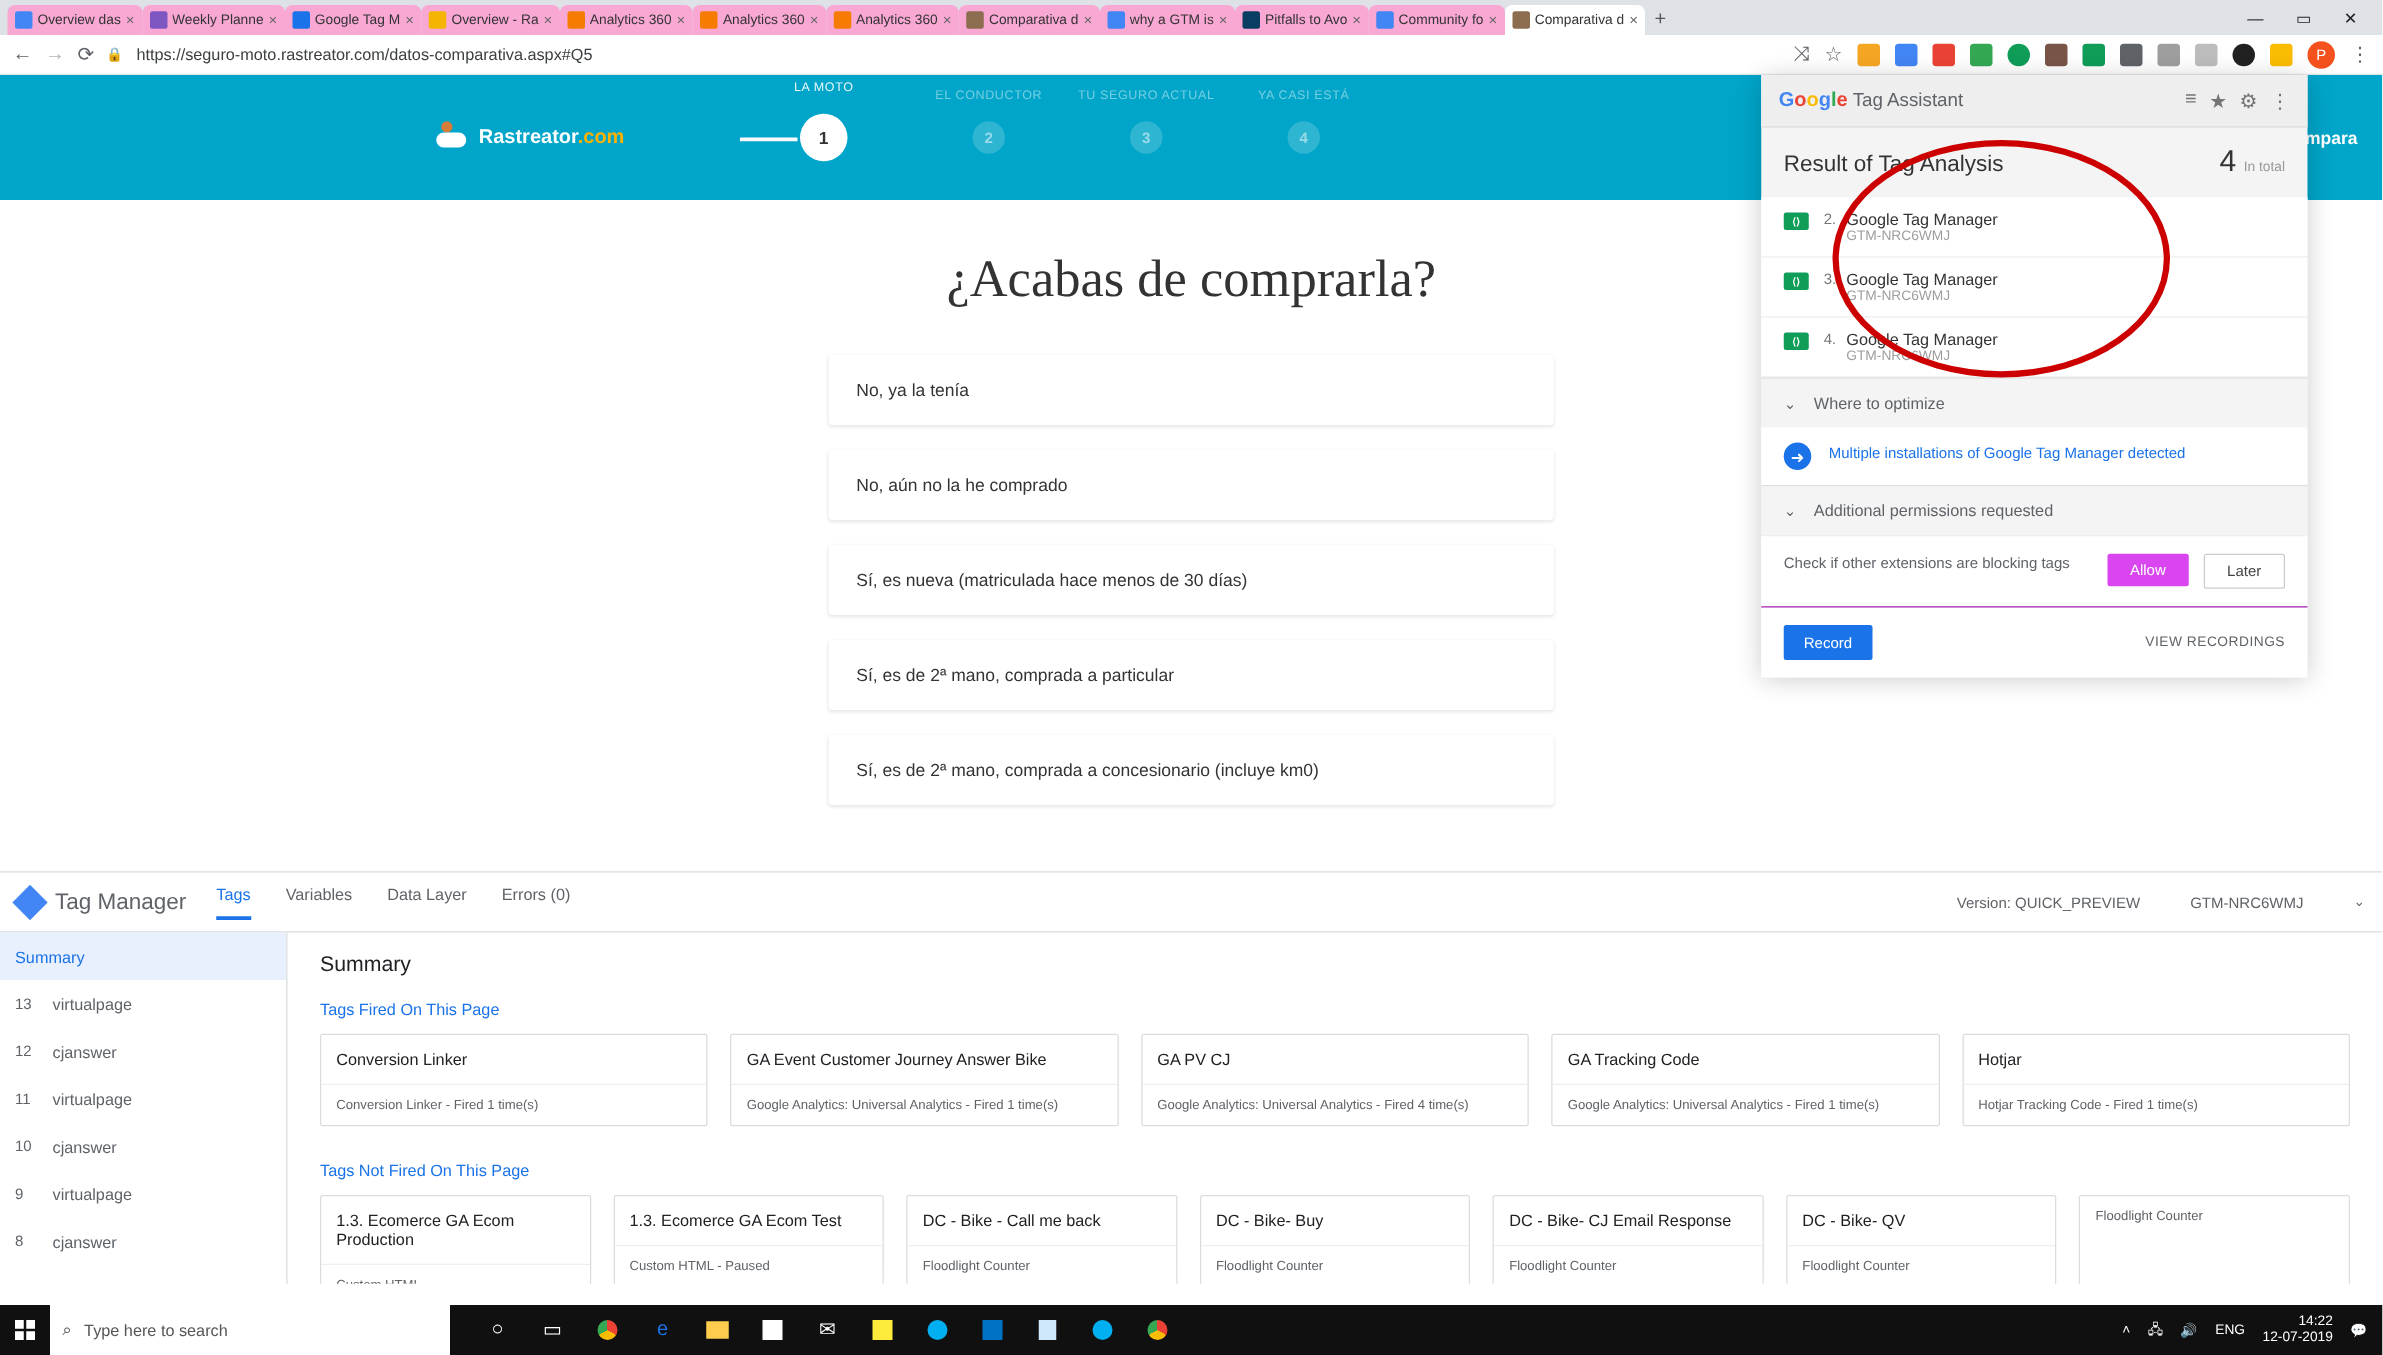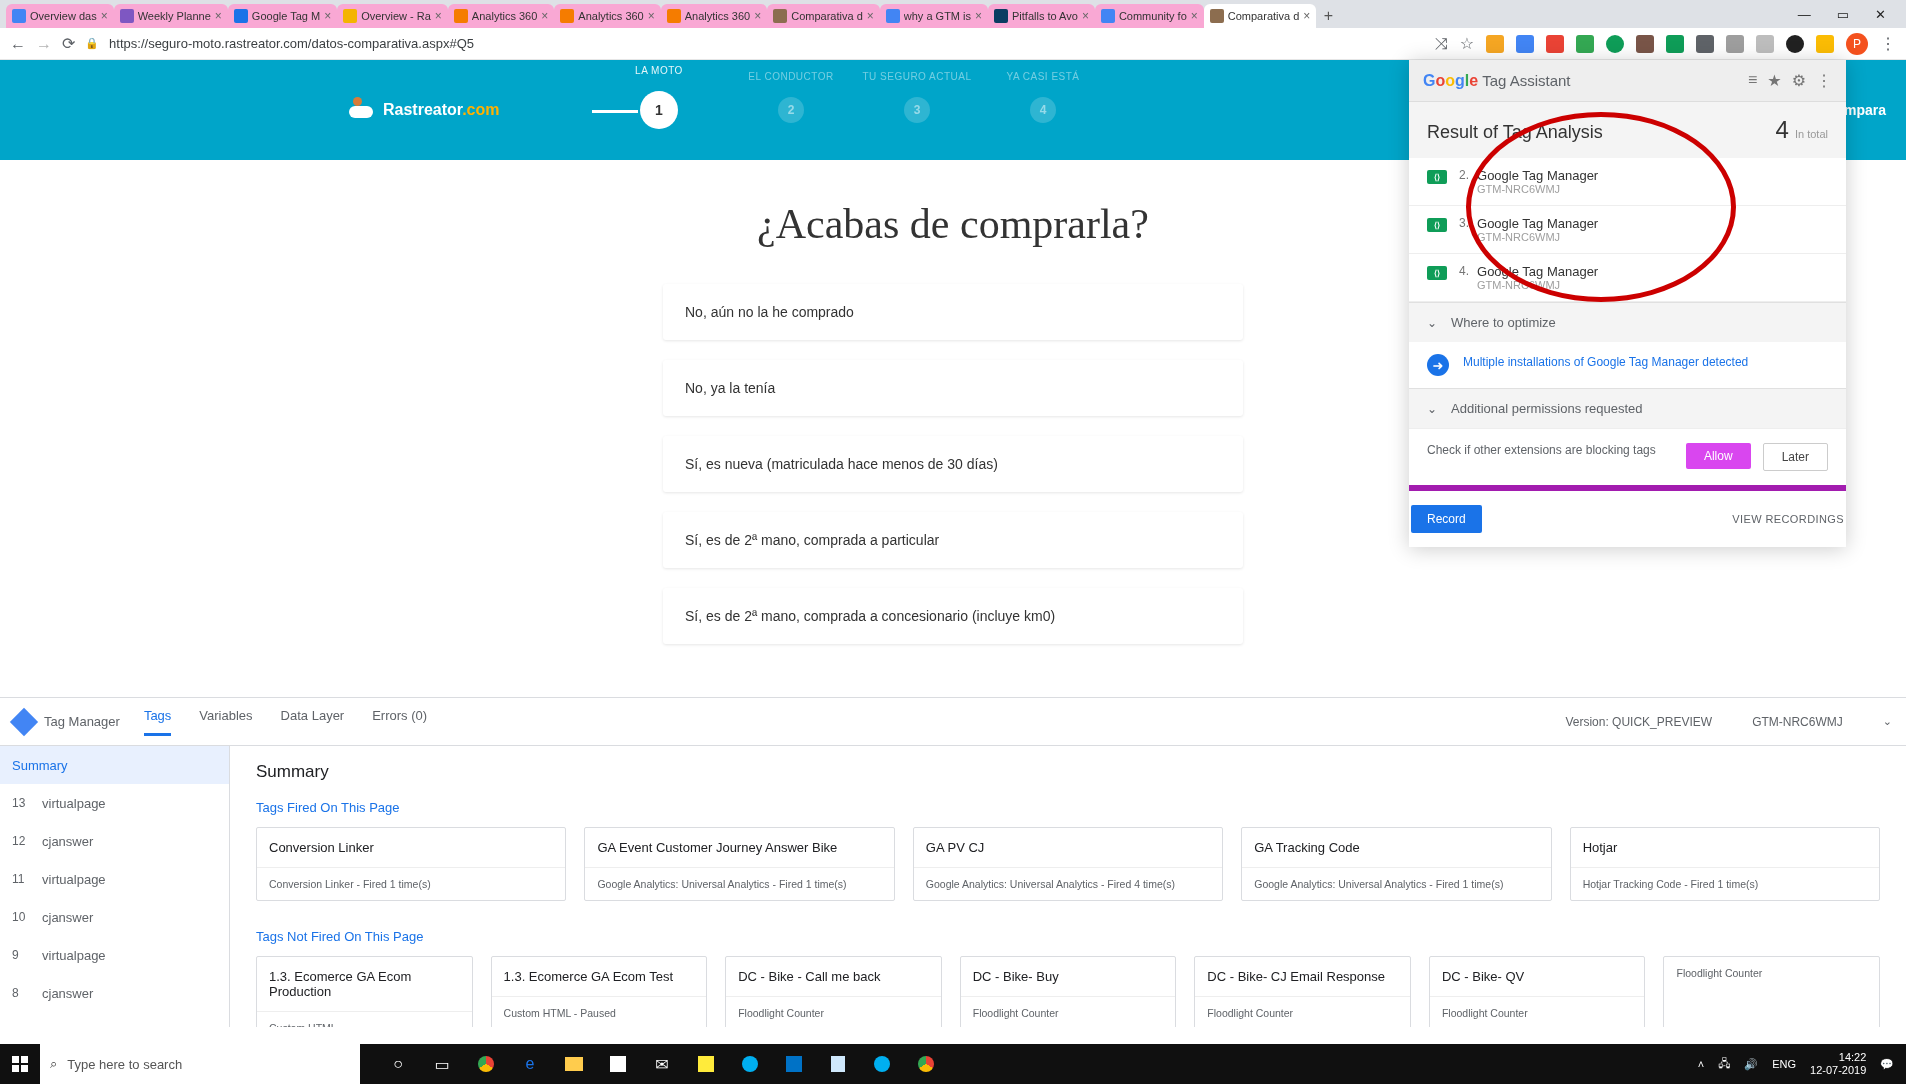--- a/index.html
+++ b/index.html
@@ -66,30 +66,30 @@
 .ta-row .info .id{color:#9e9e9e;font-size:11px}
 .ta-acc{padding:12px 18px;display:flex;align-items:center;color:#5f6368;border-top:1px solid #e0e0e0;background:#f4f4f4}
 .ta-acc .chev{margin-right:14px;font-size:12px}
 .ta-msg{background:#fff;padding:12px 18px;display:flex;align-items:flex-start;gap:14px}
 .ta-msg .bi{width:22px;height:22px;border-radius:50%;background:#1a73e8;color:#fff;display:flex;align-items:center;justify-content:center;font-size:13px}
 .ta-msg .tx{color:#1a73e8;font-size:12px;line-height:1.4}
 .ta-allow{background:#fff;padding:14px 18px;display:flex;align-items:flex-start;gap:12px;border-top:1px solid #eee}
 .ta-allow .t{font-size:12px;color:#5f6368;flex:1}
 .ta-btn{background:#d946ef;color:#fff;border:none;padding:6px 18px;font-size:12px;border-radius:2px;cursor:pointer}
 .ta-btn.ghost{background:#fff;color:#444;border:1px solid #ccc}
-.ta-foot{background:#fff;padding:14px 2px;display:flex;align-items:center;border-top:6px solid #a21caf}
+.ta-foot{background:#fff;padding:14px 18px;display:flex;align-items:center;border-top:1px solid #a21caf}
 .ta-foot .rec{background:#1a73e8;color:#fff;border:none;padding:7px 16px;font-size:12px;border-radius:2px;cursor:pointer}
 .ta-foot .vr{margin-left:auto;font-size:11px;color:#5f6368;letter-spacing:.4px}
 
 .circle-annot{position:absolute;top:112px;right:170px;width:270px;height:190px;border:5px solid #c00;border-radius:50%;z-index:60;pointer-events:none}
 
 
 .gtm{position:absolute;top:697px;left:0;right:0;height:330px;background:#fff;border-top:1px solid #dadce0;font-size:13px}
 .gtm-top{height:48px;display:flex;align-items:center;padding:0 14px;border-bottom:1px solid #dadce0;gap:24px}
-.gtm-top .logo{position:static;color:#5f6368;font-size:13px;display:flex;align-items:center;gap:10px}
+.gtm-top .logo{position:static;color:#5f6368;font-size:18px;display:flex;align-items:center;gap:10px}
 .gtm-top .logo .di{width:20px;height:20px;background:#4285f4;transform:rotate(45deg)}
 .gtm-tabs{display:flex;gap:28px;}
 .gtm-tabs span{color:#5f6368;font-size:13px;padding-bottom:10px;cursor:pointer}
 .gtm-tabs span.on{color:#1a73e8;border-bottom:3px solid #1a73e8}
 .gtm-top .meta{margin-left:auto;font-size:12px;color:#5f6368;display:flex;gap:40px;align-items:center}
 .gtm-body{display:flex;height:calc(100% - 48px)}
 .gtm-side{width:230px;border-right:1px solid #dadce0;overflow:hidden}
 .gtm-side .row{height:38px;display:flex;align-items:center;padding:0 12px;color:#5f6368;font-size:13px;gap:14px;cursor:pointer}
 .gtm-side .row.header{color:#1a73e8;background:#e8f0fe}
 .gtm-side .row .n{font-size:12px;color:#5f6368;width:16px}
@@ -232,22 +232,22 @@
         <div class="step inactive">
           <span class="lbl">YA CASI ESTÁ</span>
     <span class="dot">4</span>
         </div>
       </div>
     <div class="right">Compara</div>
   </div>
   <div class="body">
     <div class="q">¿Acabas de comprarla?</div>
     <div id="opts">
+        <div class="opt">No, ya la tenía</div>
         <div class="opt">No, aún no la he comprado</div>
-        <div class="opt">No, ya la tenía</div>
         <div class="opt">Sí, es nueva (matriculada hace menos de 30 días)</div>
         <div class="opt">Sí, es de 2ª mano, comprada a particular</div>
         <div class="opt">Sí, es de 2ª mano, comprada a concesionario (incluye km0)</div>
       </div>
   </div>
 </div>
 
 <div class="ta-panel">
   <div class="ta-head">
     <span class="g"><span>G</span><span>o</span><span>o</span><span>g</span><span>l</span><span>e</span></span>

